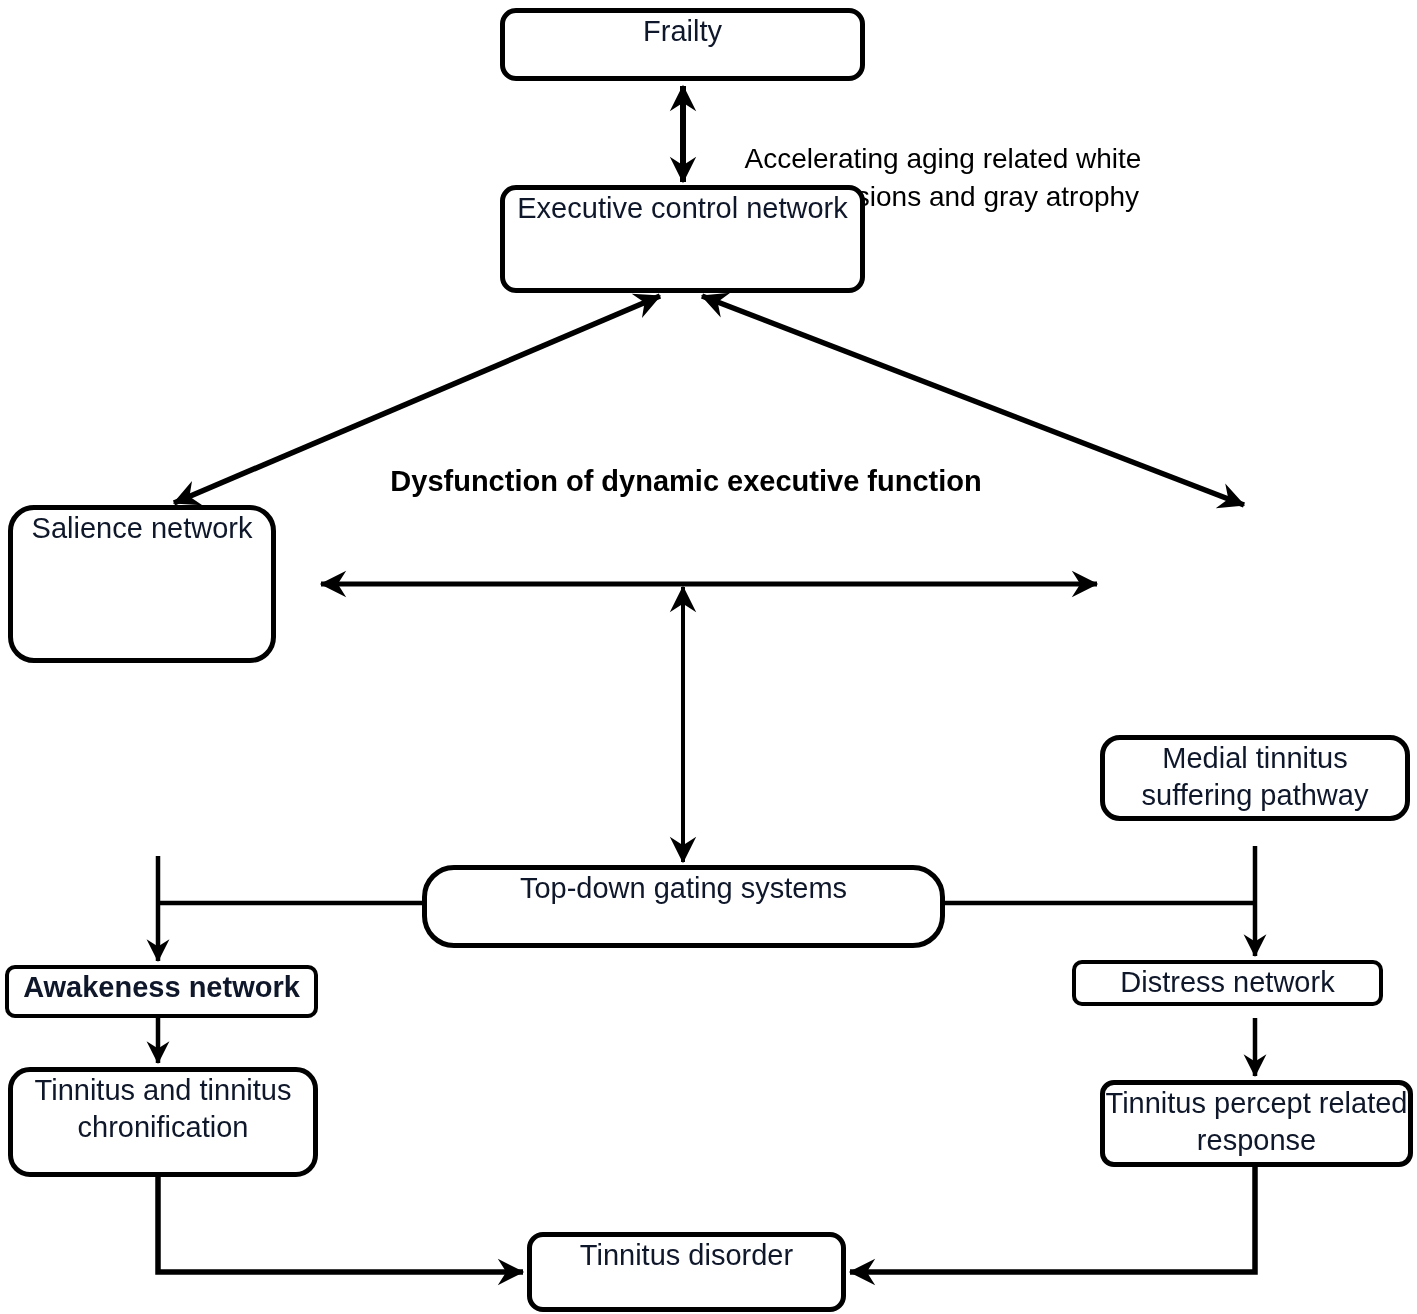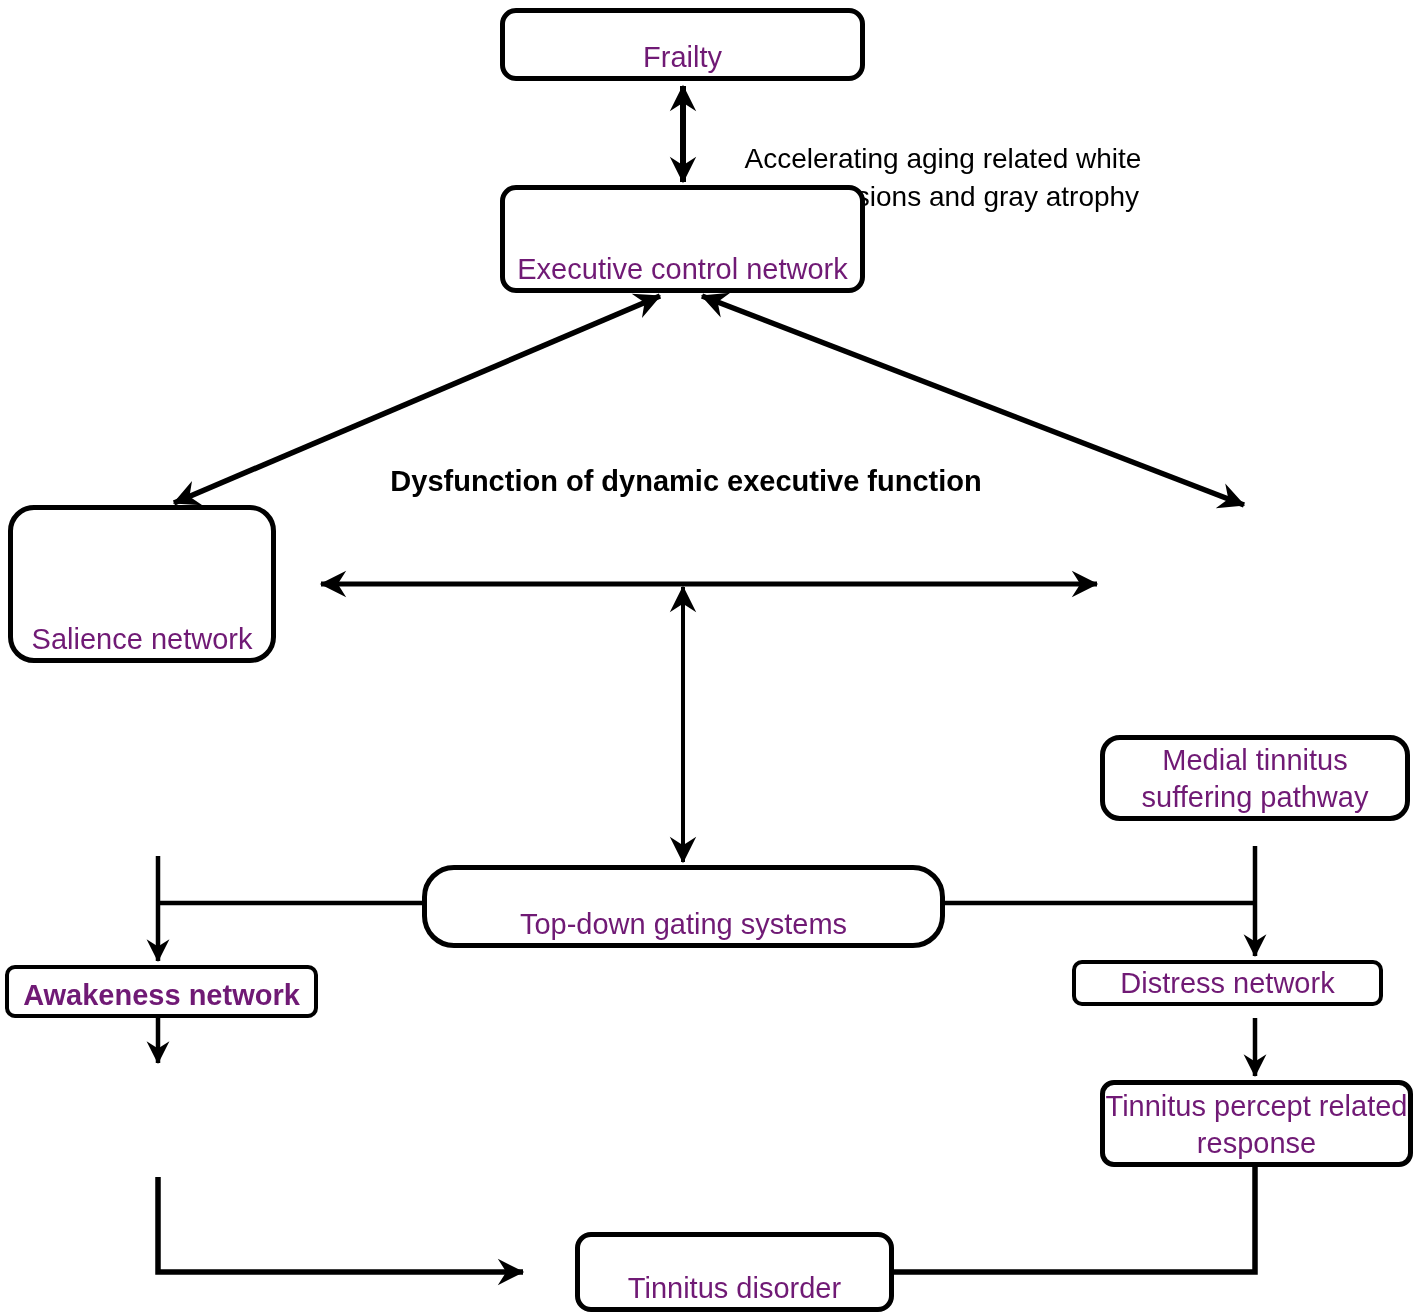--- a/index.html
+++ b/index.html
@@ -22,47 +22,47 @@
     top: 0;
     width: 1417px;
     height: 1314px;
   }
   .node {
     position: absolute;
     box-sizing: border-box;
     background: #ffffff;
     border: 5px solid #000000;
     display: flex;
-    align-items: flex-end;
+    align-items: flex-start;
     justify-content: center;
     text-align: center;
     font-size: 29px;
     line-height: 1.28;
-    color: #701a75;
+    color: #0f172a;
   }
   .annotation {
     position: absolute;
     text-align: center;
     font-size: 28px;
     line-height: 1.36;
     color: #000000;
   }
   
   #n-frailty        { left: 500px;  top: 8px;    width: 365px; height: 73px;  border-radius: 16px; }
   #n-ecn            { left: 500px;  top: 185px;  width: 365px; height: 108px; border-radius: 16px; }
   #n-salience       { left: 8px;    top: 505px;  width: 268px; height: 158px; border-radius: 26px; }
   #n-dmn            { left: 1100px; top: 507px;  width: 310px; height: 155px; border-radius: 26px; font-size: 28px; }
   #n-lateral        { left: 8px;    top: 733px;  width: 310px; height: 125px; border-radius: 22px; }
   #n-medial         { left: 1100px; top: 735px;  width: 310px; height: 86px; border-radius: 20px; }
   #n-tdg            { left: 422px;  top: 865px;  width: 523px; height: 83px;  border-radius: 32px; }
   #n-awakeness      { left: 5px;    top: 965px;  width: 313px; height: 53px;  border-radius: 10px; border-width: 4px; font-weight: bold; }
   #n-chronification { left: 8px;    top: 1067px; width: 310px; height: 110px; border-radius: 22px; }
   #n-distress       { left: 1072px; top: 960px;  width: 311px; height: 46px;  border-radius: 10px; border-width: 4px; }
   #n-percept        { left: 1100px; top: 1080px; width: 313px; height: 87px;  border-radius: 14px; }
-  #n-disorder       { left: 527px;  top: 1232px; width: 319px; height: 80px;  border-radius: 16px; margin-left: 48px; }
+  #n-disorder       { left: 527px;  top: 1232px; width: 319px; height: 80px;  border-radius: 16px; }
   #a-aging          { left: 723px;  top: 96px;   width: 440px; margin-top: 44px; }
   #a-dysfunction    { left: 341px;  top: 462px;  width: 690px; font-size: 29px; font-weight: bold; }
 </style>
 </head>
 <body>
 
 <div id="canvas">
 
   <svg id="edges" viewBox="0 0 1417 1314" xmlns="http://www.w3.org/2000/svg">
     <defs>
@@ -123,20 +123,23 @@
   </div>
 
   <div class="node" id="n-tdg">
     <span>Top-down gating systems</span>
   </div>
 
   <div class="node" id="n-awakeness">
     <span>Awakeness network</span>
   </div>
 
+  <div class="node" id="n-chronification">
+    <span>Tinnitus and tinnitus chronification</span>
+  </div>
 
   <div class="node" id="n-distress">
     <span>Distress network</span>
   </div>
 
   <div class="node" id="n-percept">
     <span>Tinnitus percept related response</span>
   </div>
 
   <div class="node" id="n-disorder">

